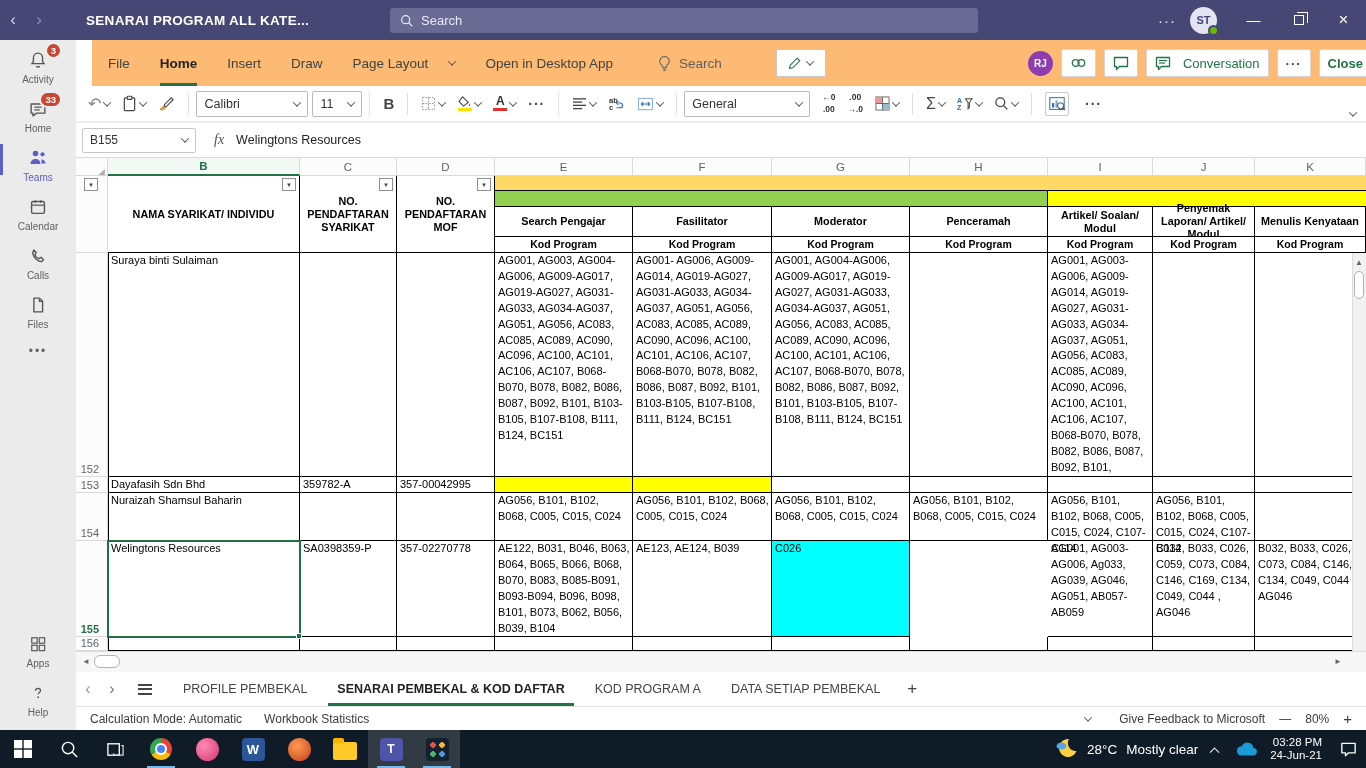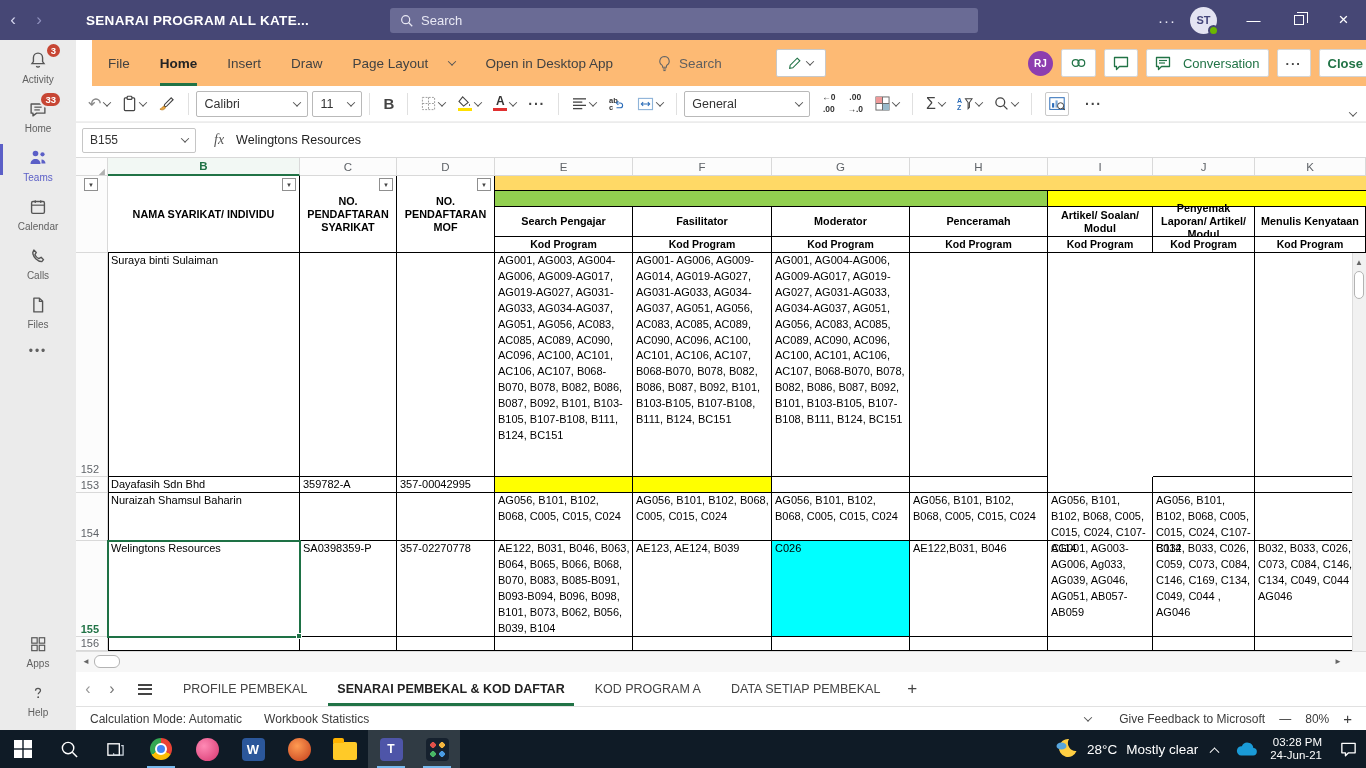--- a/index.html
+++ b/index.html
@@ -475,20 +475,21 @@
       <div class="hc" style="left: 1077px; top: 79px; width: 102px; height: 16px; font-size: 10.5px; position: absolute;">Kod Program</div>
       <div class="hc" style="left: 1179px; top: 49px; width: 111px; height: 30px; font-size: 10.8px; position: absolute;">Menulis Kenyataan</div>
       <div class="hc" style="left: 1179px; top: 79px; width: 111px; height: 16px; font-size: 10.5px; position: absolute;">Kod Program</div>
       <div class="dc" style="left: 32px; top: 95px; width: 192px; height: 224px; position: absolute;">Suraya binti Sulaiman</div>
       <div class="dc" style="left: 224px; top: 95px; width: 97px; height: 224px; position: absolute;"></div>
       <div class="dc" style="left: 321px; top: 95px; width: 98px; height: 224px; position: absolute;"></div>
       <div class="dc" style="left: 419px; top: 95px; width: 138px; height: 224px; position: absolute;">AG001, AG003, AG004-AG006, AG009-AG017, AG019-AG027, AG031-AG033, AG034-AG037, AG051, AG056, AC083, AC085, AC089, AC090, AC096, AC100, AC101, AC106, AC107, B068-B070, B078, B082, B086, B087, B092, B101, B103-B105, B107-B108, B111, B124, BC151</div>
       <div class="dc" style="left: 557px; top: 95px; width: 139px; height: 224px; position: absolute;">AG001- AG006, AG009-AG014, AG019-AG027, AG031-AG033, AG034-AG037, AG051, AG056, AC083, AC085, AC089, AC090, AC096, AC100, AC101, AC106, AC107, B068-B070, B078, B082, B086, B087, B092, B101, B103-B105, B107-B108, B111, B124, BC151</div>
       <div class="dc" style="left: 696px; top: 95px; width: 138px; height: 224px; position: absolute;">AG001, AG004-AG006, AG009-AG017, AG019-AG027, AG031-AG033, AG034-AG037, AG051, AG056, AC083, AC085, AC089, AC090, AC096, AC100, AC101, AC106, AC107, B068-B070, B078, B082, B086, B087, B092, B101, B103-B105, B107-B108, B111, B124, BC151</div>
       <div class="dc" style="left: 834px; top: 95px; width: 138px; height: 224px; position: absolute;"></div>
+      <div class="dc" style="left: 972px; top: 95px; width: 105px; height: 224px; position: absolute;">AG001, AG003-AG006, AG009-AG014, AG019-AG027, AG031-AG033, AG034-AG037, AG051, AG056, AC083, AC085, AC089, AC090, AC096, AC100, AC101, AC106, AC107, B068-B070, B078, B082, B086, B087, B092, B101,</div>
       <div class="dc" style="left: 1077px; top: 95px; width: 102px; height: 224px; position: absolute;"></div>
       <div class="dc" style="left: 1179px; top: 95px; width: 134px; height: 224px; position: absolute;"></div>
       <div class="dc" style="left: 32px; top: 319px; width: 192px; height: 16px; position: absolute;">Dayafasih Sdn Bhd</div>
       <div class="dc" style="left: 224px; top: 319px; width: 97px; height: 16px; position: absolute;">359782-A</div>
       <div class="dc" style="left: 321px; top: 319px; width: 98px; height: 16px; position: absolute;">357-00042995</div>
       <div class="dc" style="left: 419px; top: 319px; width: 138px; height: 16px; position: absolute; background: rgb(255, 255, 0);"></div>
       <div class="dc" style="left: 557px; top: 319px; width: 139px; height: 16px; position: absolute; background: rgb(255, 255, 0);"></div>
       <div class="dc" style="left: 696px; top: 319px; width: 138px; height: 16px; position: absolute;"></div>
       <div class="dc" style="left: 834px; top: 319px; width: 138px; height: 16px; position: absolute;"></div>
       <div class="dc" style="left: 972px; top: 319px; width: 105px; height: 16px; position: absolute;"></div>
@@ -503,21 +504,20 @@
       <div class="dc" style="left: 834px; top: 335px; width: 138px; height: 48px; position: absolute;">AG056, B101, B102, B068, C005, C015, C024</div>
       <div class="dc" style="left: 972px; top: 335px; width: 105px; height: 48px; position: absolute;">AG056, B101, B102, B068, C005, C015, C024, C107-C114</div>
       <div class="dc" style="left: 1077px; top: 335px; width: 102px; height: 48px; position: absolute;">AG056, B101, B102, B068, C005, C015, C024, C107-C114</div>
       <div class="dc" style="left: 1179px; top: 335px; width: 134px; height: 48px; position: absolute;"></div>
       <div class="dc" style="left: 32px; top: 383px; width: 192px; height: 96px; position: absolute;">Welingtons Resources</div>
       <div class="dc" style="left: 224px; top: 383px; width: 97px; height: 96px; position: absolute;">SA0398359-P</div>
       <div class="dc" style="left: 321px; top: 383px; width: 98px; height: 96px; position: absolute;">357-02270778</div>
       <div class="dc" style="left: 419px; top: 383px; width: 138px; height: 96px; position: absolute;">AE122, B031, B046, B063, B064, B065, B066, B068, B070, B083, B085-B091, B093-B094, B096, B098, B101, B073, B062, B056, B039, B104</div>
       <div class="dc" style="left: 557px; top: 383px; width: 139px; height: 96px; position: absolute;">AE123, AE124, B039</div>
       <div class="dc" style="left: 696px; top: 383px; width: 138px; height: 96px; position: absolute; background: rgb(0, 255, 255);">C026</div>
-      <div class="dc" style="left: 834px; top: 383px; width: 138px; height: 96px; position: absolute;">AE122,B031, B046</div>
       <div class="dc" style="left: 972px; top: 383px; width: 105px; height: 96px; position: absolute;">AG001, AG003-AG006, Ag033, AG039, AG046, AG051, AB057-AB059</div>
       <div class="dc" style="left: 1077px; top: 383px; width: 102px; height: 96px; position: absolute;">B032, B033, C026, C059, C073, C084, C146, C169, C134, C049, C044 , AG046</div>
       <div class="dc" style="left: 1179px; top: 383px; width: 134px; height: 96px; position: absolute;">B032, B033, C026, C059, C073, C084, C146, C169, C134, C049, C044 , AG046</div>
       <div class="dc" style="left: 32px; top: 479px; width: 192px; height: 14px; position: absolute;"></div>
       <div class="dc" style="left: 224px; top: 479px; width: 97px; height: 14px; position: absolute;"></div>
       <div class="dc" style="left: 321px; top: 479px; width: 98px; height: 14px; position: absolute;"></div>
       <div class="dc" style="left: 419px; top: 479px; width: 138px; height: 14px; position: absolute;"></div>
       <div class="dc" style="left: 557px; top: 479px; width: 139px; height: 14px; position: absolute;"></div>
       <div class="dc" style="left: 696px; top: 479px; width: 138px; height: 14px; position: absolute;"></div>
       <div class="dc" style="left: 834px; top: 479px; width: 138px; height: 14px; position: absolute;"></div>

